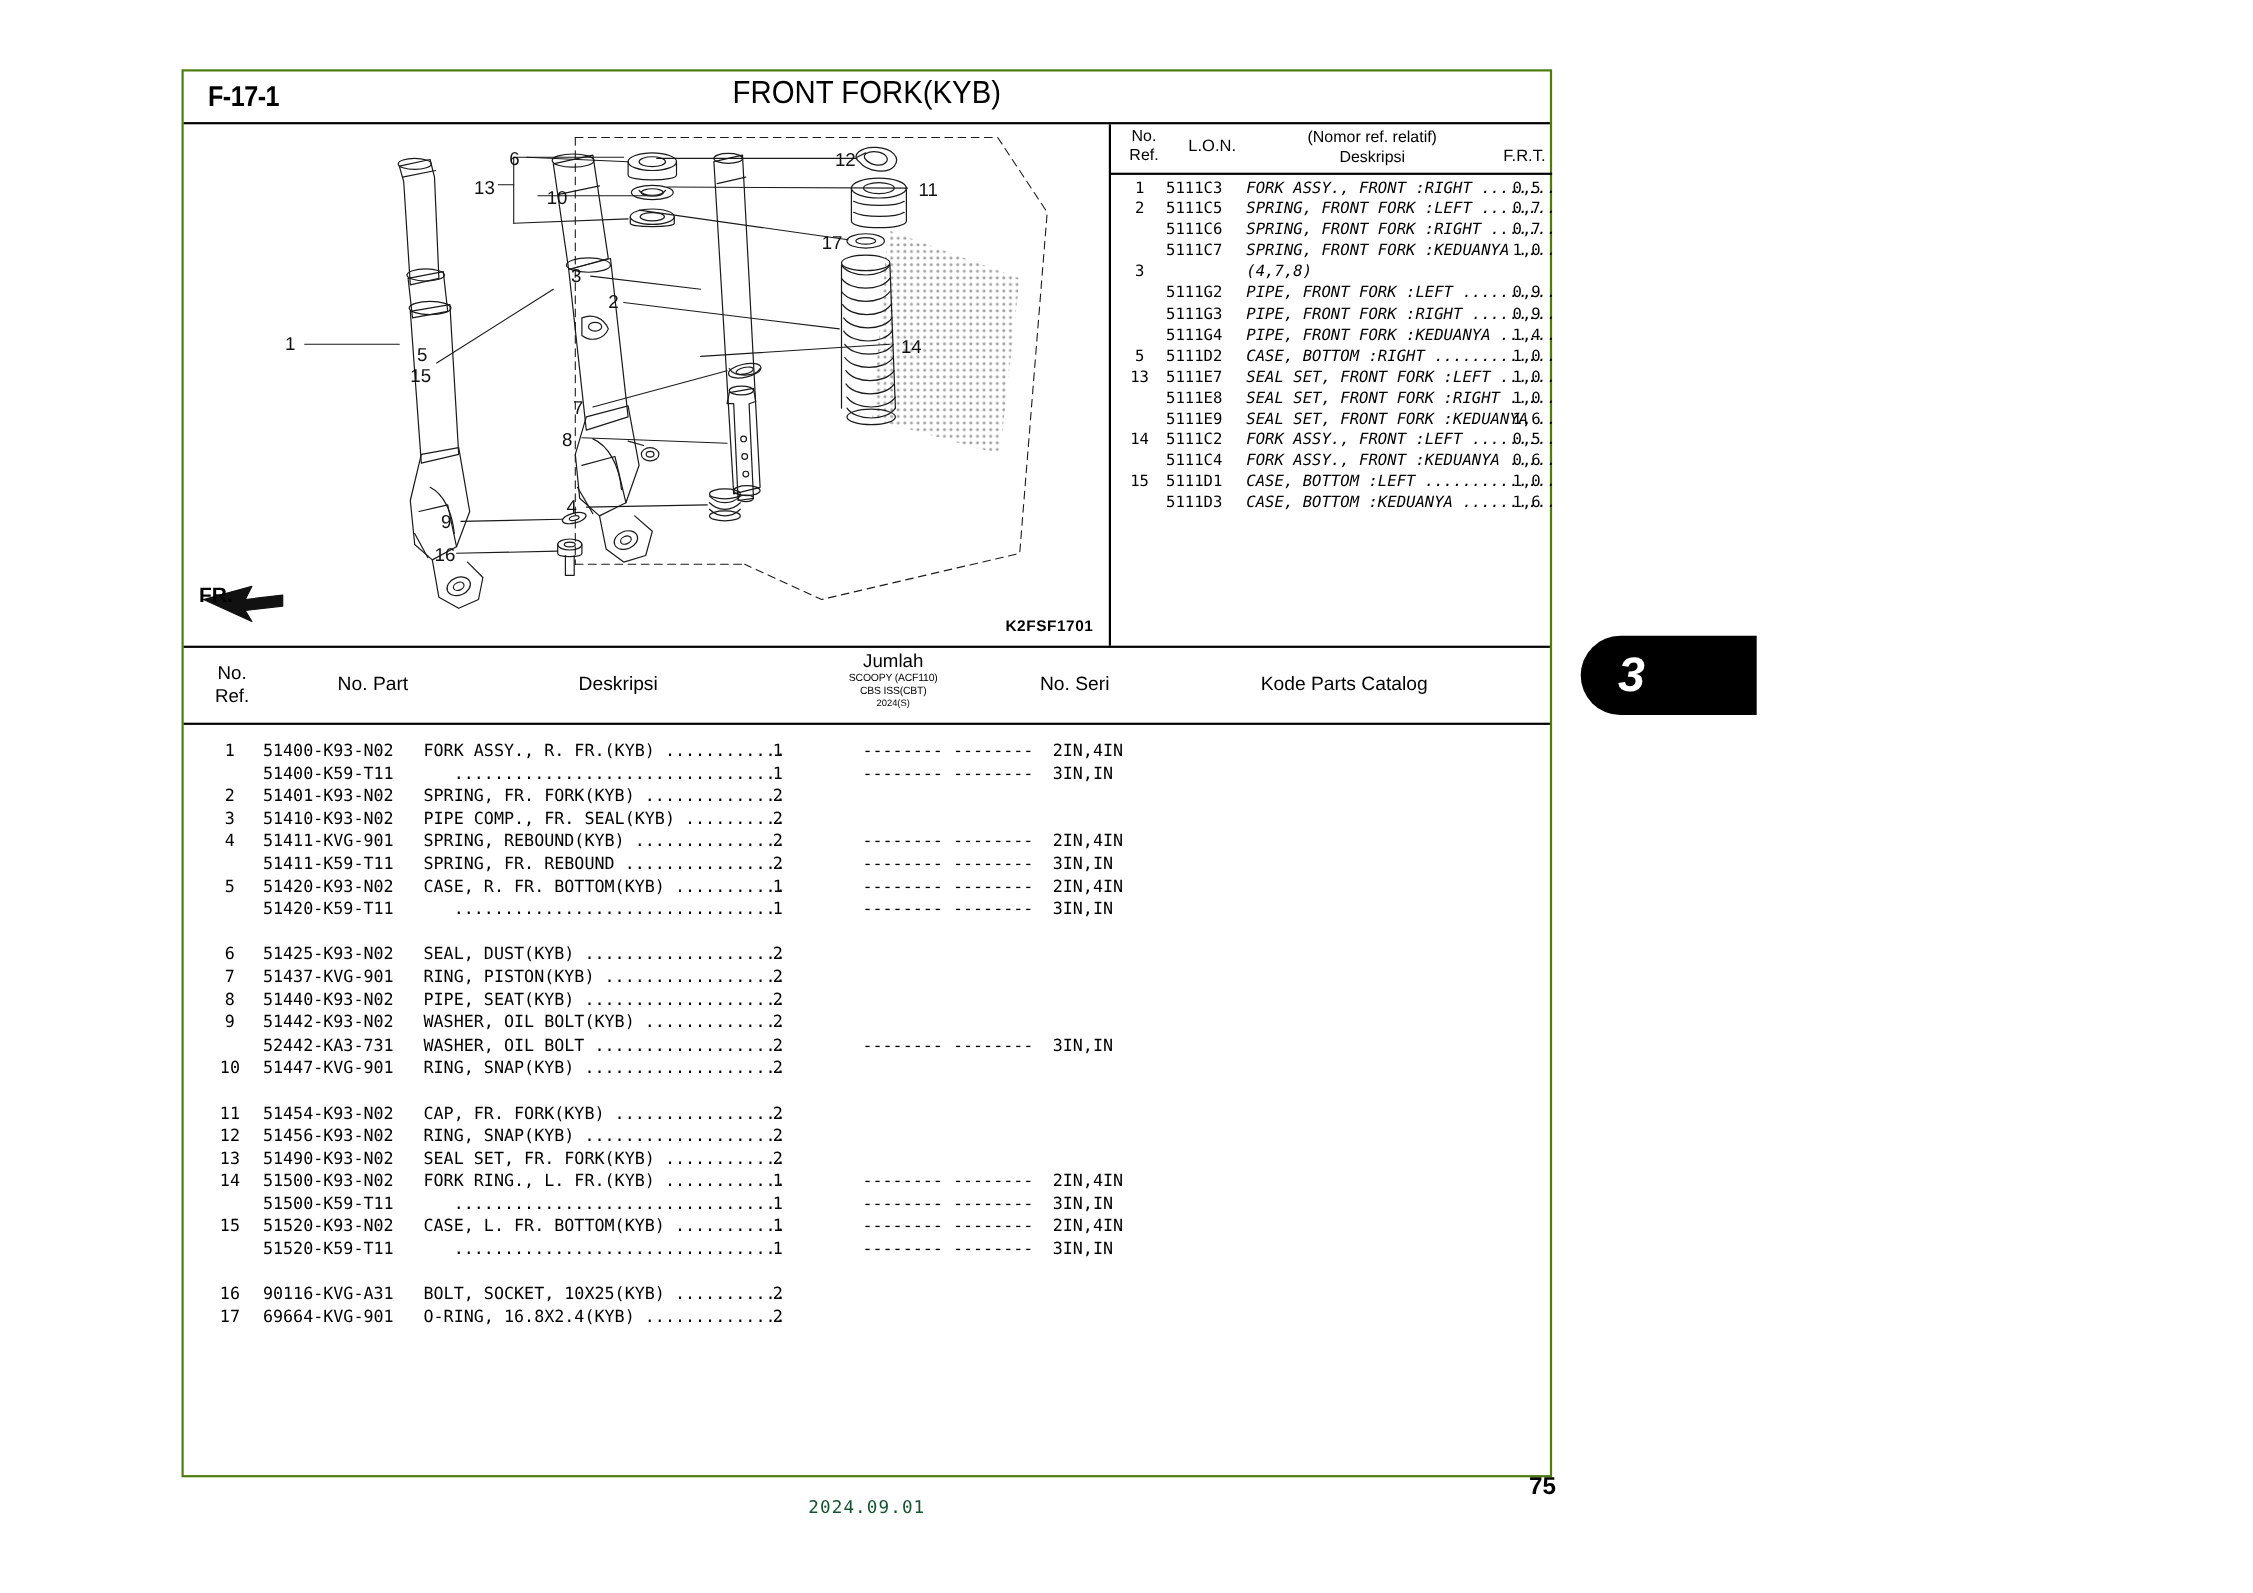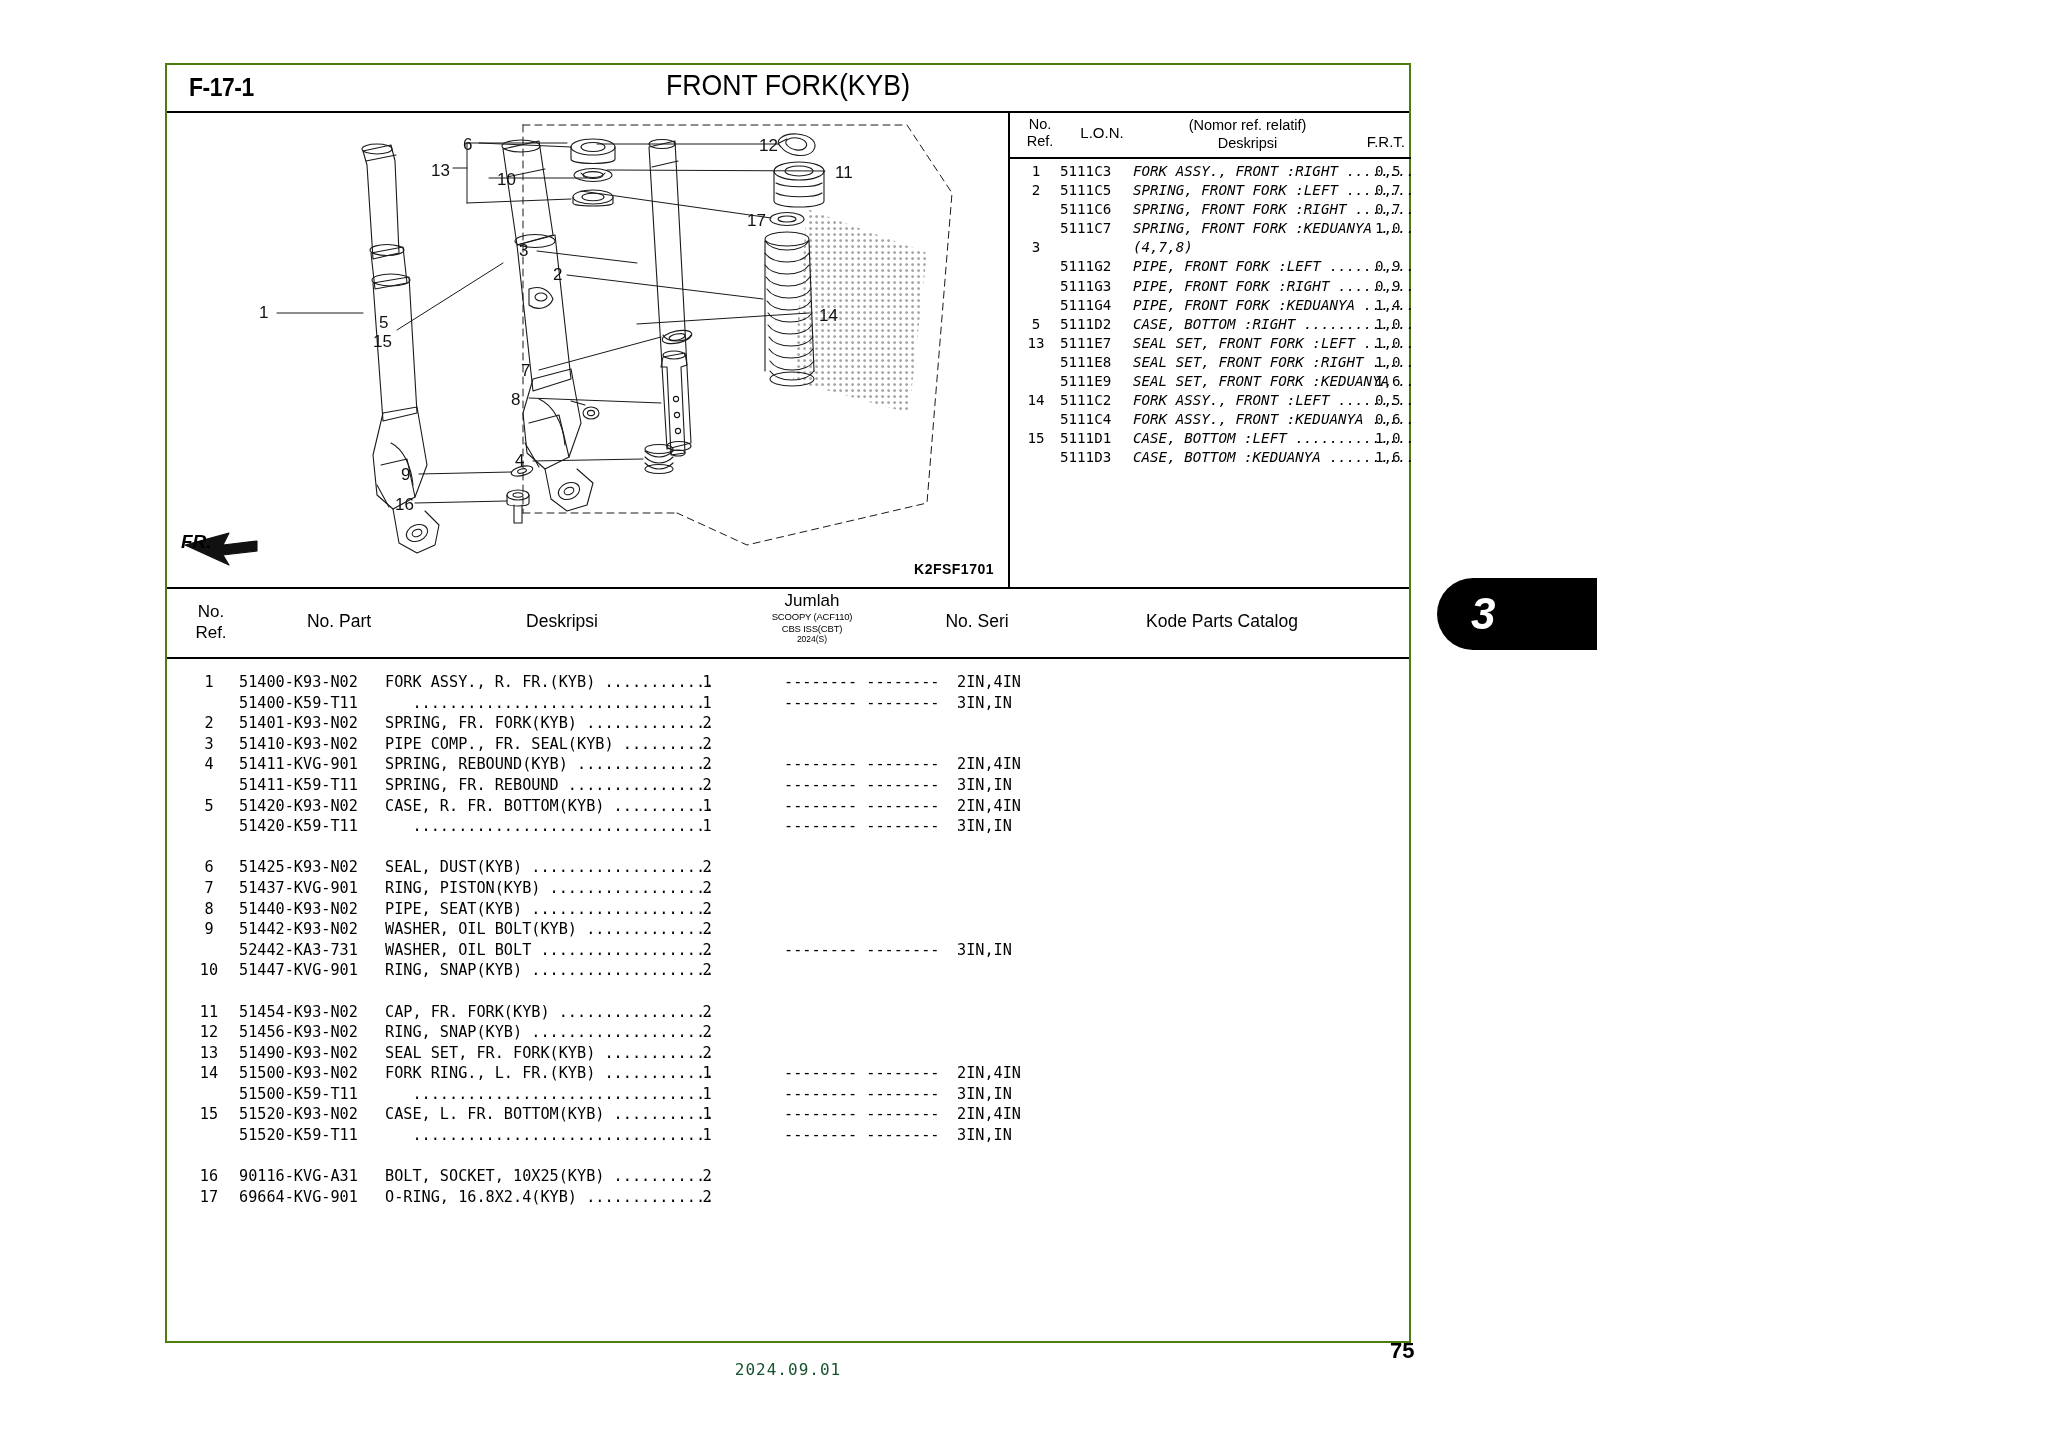--- a/index.html
+++ b/index.html
@@ -50,21 +50,21 @@
   .lbl {
     position:absolute; font-family:"Liberation Sans", sans-serif;
     font-size:17px; color:#111; white-space:nowrap;
   }
   .drawcode {
     position:absolute; right:14px; bottom:10px;
     font-size:14px; font-weight:bold; letter-spacing:0.5px;
   }
   .fr-mark {
     position:absolute; left:14px; bottom:34px;
-    font-size:19px; font-weight:bold; font-style:italic;
+    font-size:19px; font-weight:bold; 
   }
 
   
   .lon {
     position:absolute; left:843px; top:48px;
     width:401px; height:474px;
   }
   .lon-head {
     position:relative; height:46px; border-bottom:2px solid #000;
   }

